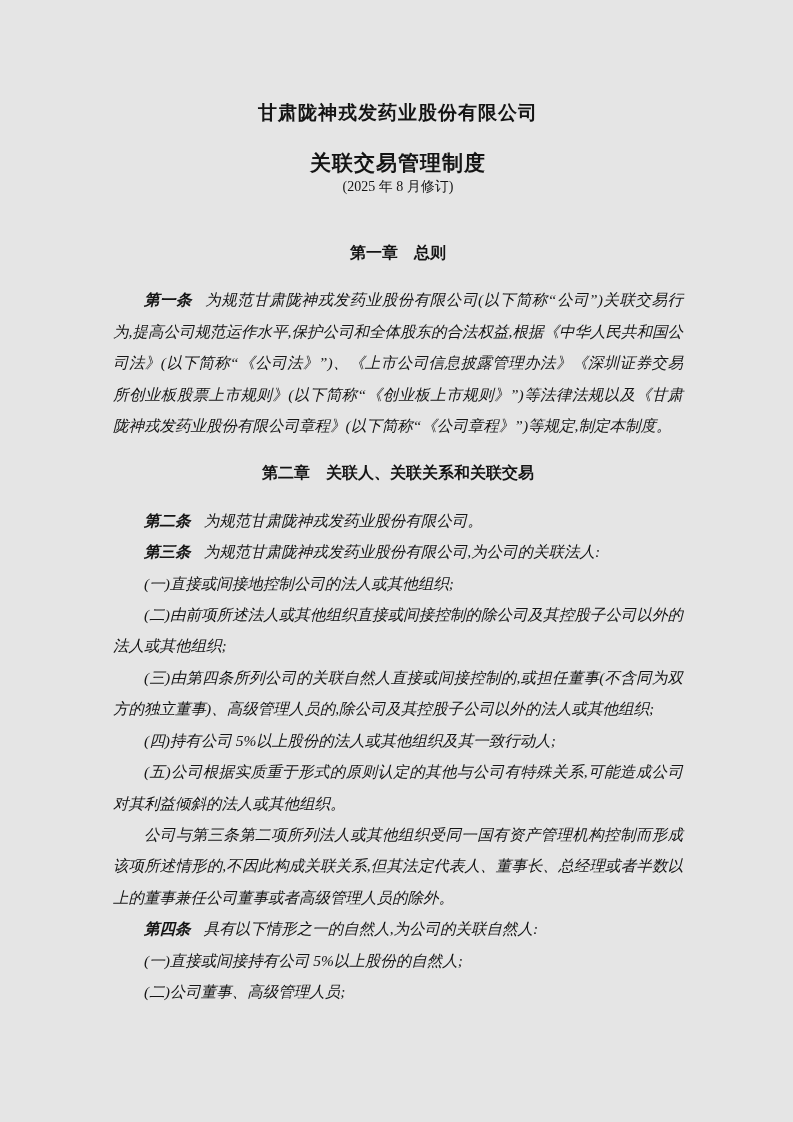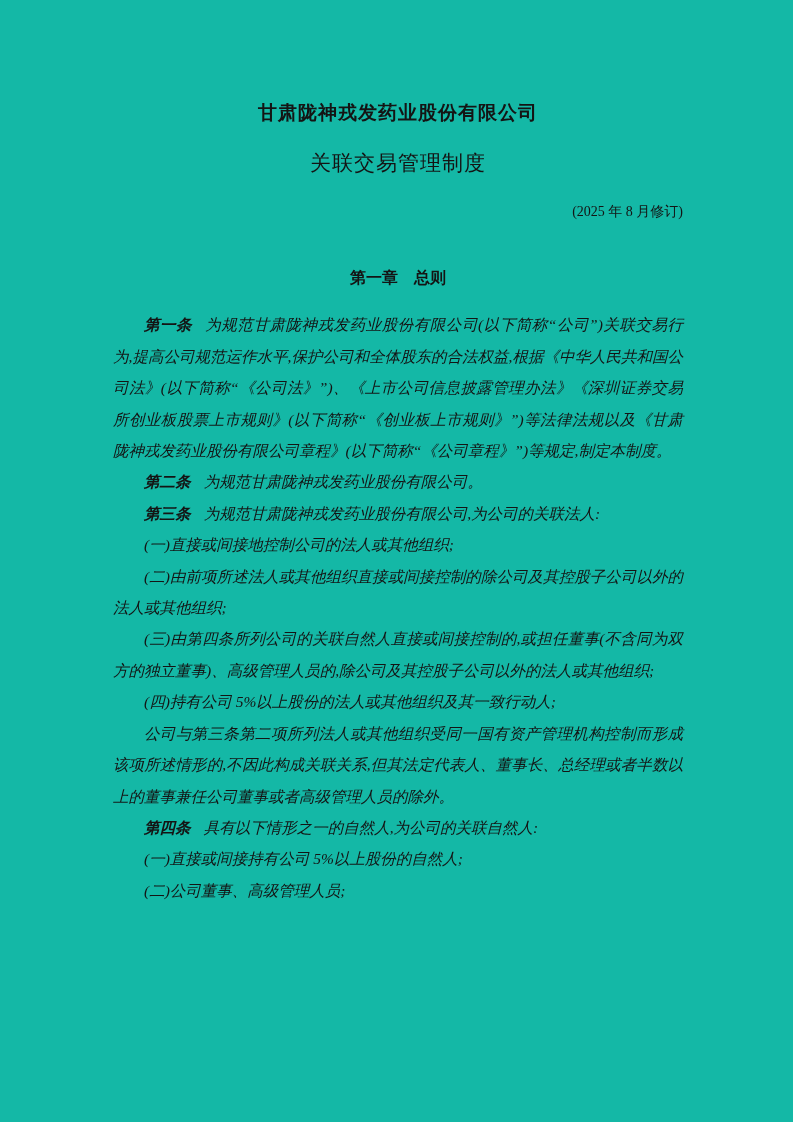--- a/index.html
+++ b/index.html
@@ -4,46 +4,46 @@
 <style>
   html, body {
     margin: 0;
     padding: 0;
     background: #ffffff;
   }
   .page {
     position: relative;
     width: 793px;
     height: 1122px;
-    background: #14b8a6;
+    background: #e5e5e5;
     box-sizing: border-box;
     padding: 100px 110px 0 113px;
     font-family: "Liberation Serif", "DejaVu Serif", serif;
     color: #141414;
     overflow: hidden;
   }
   .doc-title {
     font-size: 19px;
     font-weight: bold;
     text-align: center;
     letter-spacing: 1px;
     line-height: 26px;
     margin: 0 0 24px 0;
   }
   .doc-subtitle {
     font-size: 21px;
-    font-weight: normal;
+    font-weight: bold;
     text-align: center;
     letter-spacing: 1px;
     line-height: 26px;
-    margin: 0 0 26px 0;
+    margin: 0 0 1px 0;
   }
   .doc-revision {
     font-size: 14px;
-    text-align: right;
+    text-align: center;
     line-height: 20px;
     margin: 0 0 40px 0;
   }
   .doc-body {
     font-size: 15.5px;
     line-height: 31.4px;
     text-align: justify;
   }
   .chapter {
     font-weight: bold;
@@ -68,33 +68,35 @@
 <div class="page">
   <h1 class="doc-title">甘肃陇神戎发药业股份有限公司</h1>
   <h2 class="doc-subtitle">关联交易管理制度</h2>
   <div class="doc-revision">(2025 年 8 月修订)</div>
 
   <div class="doc-body">
     <p class="chapter">第一章　总则</p>
 
     <p class="para"><span class="lead">第一条</span><span>为规范甘肃陇神戎发药业股份有限公司(以下简称“公司”)关联交易行为,提高公司规范运作水平,保护公司和全体股东的合法权益,根据《中华人民共和国公司法》(以下简称“《公司法》”)、《上市公司信息披露管理办法》《深圳证券交易所创业板股票上市规则》(以下简称“《创业板上市规则》”)等法律法规以及《甘肃陇神戎发药业股份有限公司章程》(以下简称“《公司章程》”)等规定,制定本制度。</span></p>
 
+    <p class="chapter">第二章　关联人、关联关系和关联交易</p>
 
     <p class="para"><span class="lead">第二条</span><span>为规范甘肃陇神戎发药业股份有限公司。</span></p>
 
     <p class="para"><span class="lead">第三条</span><span>为规范甘肃陇神戎发药业股份有限公司,为公司的关联法人:</span></p>
 
     <p class="para"><span>(一)直接或间接地控制公司的法人或其他组织;</span></p>
 
     <p class="para"><span>(二)由前项所述法人或其他组织直接或间接控制的除公司及其控股子公司以外的法人或其他组织;</span></p>
 
     <p class="para"><span>(三)由第四条所列公司的关联自然人直接或间接控制的,或担任董事(不含同为双方的独立董事)、高级管理人员的,除公司及其控股子公司以外的法人或其他组织;</span></p>
 
     <p class="para"><span>(四)持有公司 5%以上股份的法人或其他组织及其一致行动人;</span></p>
 
+    <p class="para"><span>(五)公司根据实质重于形式的原则认定的其他与公司有特殊关系,可能造成公司对其利益倾斜的法人或其他组织。</span></p>
 
     <p class="para"><span>公司与第三条第二项所列法人或其他组织受同一国有资产管理机构控制而形成该项所述情形的,不因此构成关联关系,但其法定代表人、董事长、总经理或者半数以上的董事兼任公司董事或者高级管理人员的除外。</span></p>
 
     <p class="para"><span class="lead">第四条</span><span>具有以下情形之一的自然人,为公司的关联自然人:</span></p>
 
     <p class="para"><span>(一)直接或间接持有公司 5%以上股份的自然人;</span></p>
 
     <p class="para"><span>(二)公司董事、高级管理人员;</span></p>
   </div>
 </div>

